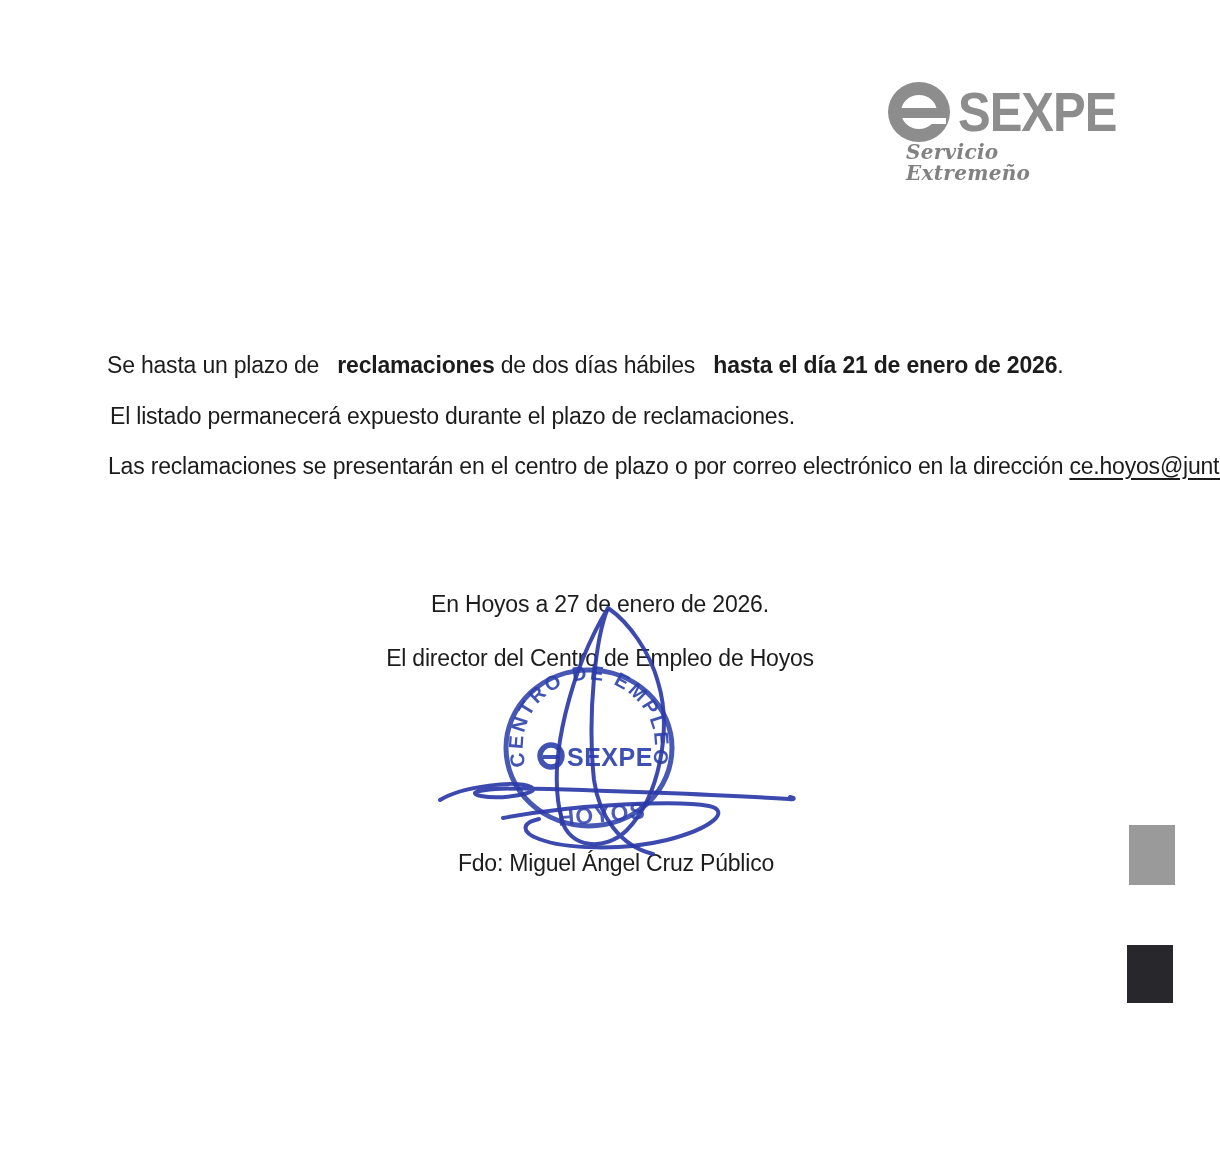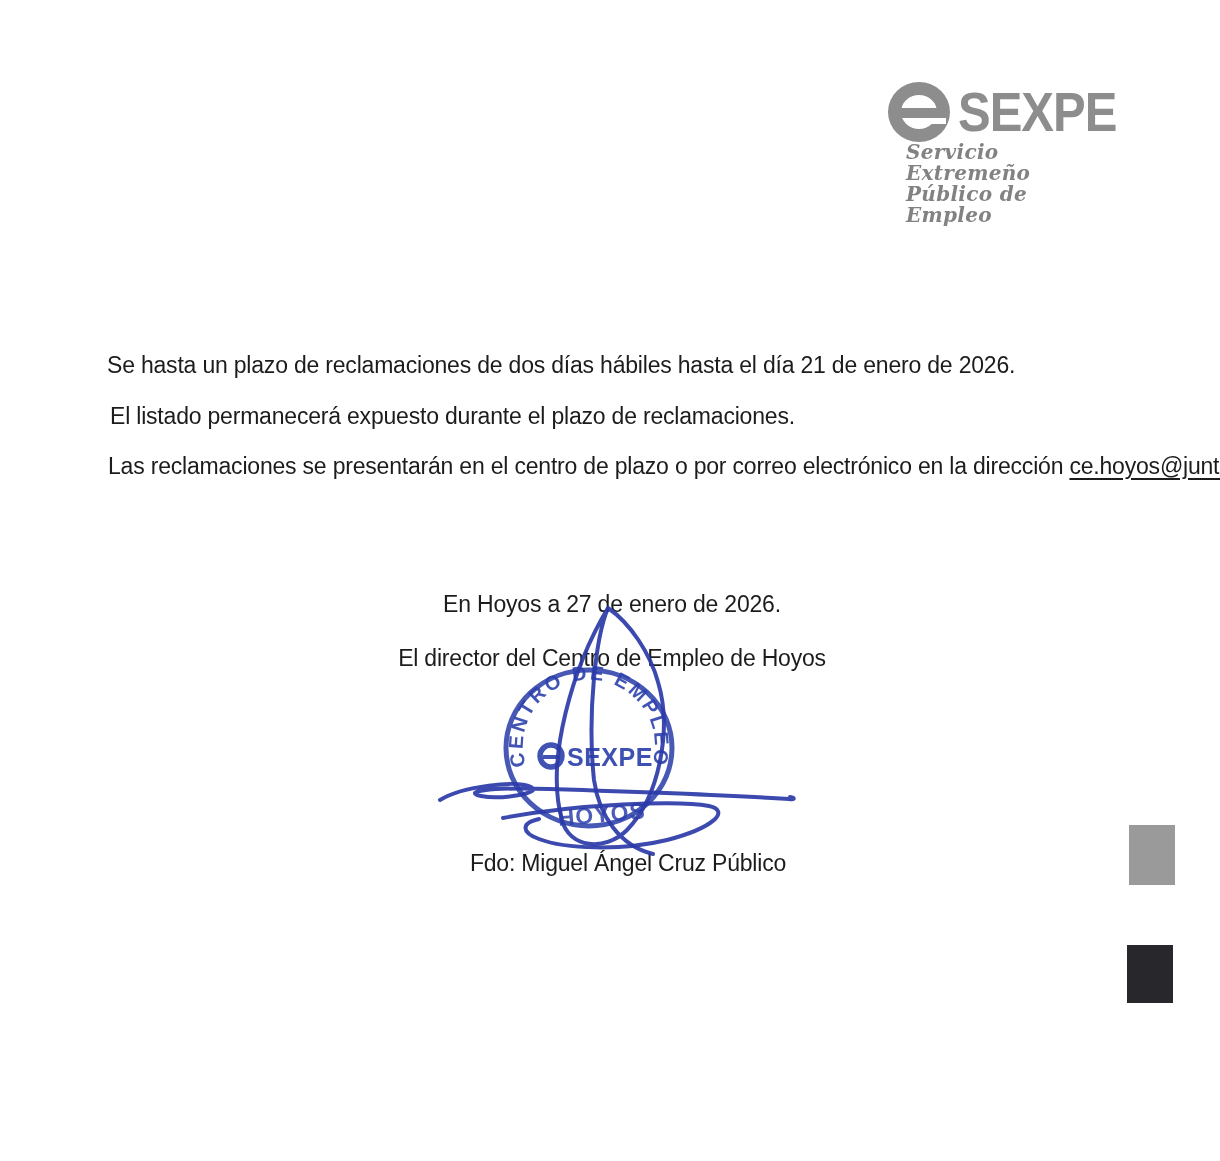--- a/index.html
+++ b/index.html
@@ -24,25 +24,25 @@
     margin-top:0;text-align:left;padding-left:18px;
     font-family:"DejaVu Serif",serif;font-style:italic;font-weight:600;
     font-size:20px;line-height:1.05;color:#828282;letter-spacing:0.3px;
   }
 
   
   .para{font-size:23px;letter-spacing:-0.2px;white-space:nowrap;}
   .p1{left:107px;top:352px;}
   .p2{left:110px;top:403px;}
   .p3{left:108px;top:453px;}
-  .para b{font-weight:normal;}
+  .para b{font-weight:bold;margin-left:12px;}
   .email{text-decoration:underline;text-underline-offset:4px;}
 
   
-  .center-line{left:0;width:1200px;text-align:center;font-size:23px;letter-spacing:-0.2px;padding-left:12px;}
+  .center-line{left:0;width:1200px;text-align:center;font-size:23px;letter-spacing:-0.2px;}
   .place-date{top:591px;}
   .director{top:645px;}
   .fdo{top:850px;left:16px;}
 
   
   .stamp-svg{left:498px;top:663px;}
   .sig-svg{left:415px;top:588px;}
 
   
   .sq-gray{left:1129px;top:825px;width:46px;height:60px;background:#9a9a9a;}
@@ -55,21 +55,20 @@
   <div class="logo-row">
     <div class="e-mark">
       <div class="ring"></div>
         <div class="bar"></div>
         <div class="slit"></div>
     </div>
     <div class="brand">SEXPE</div>
   </div>
   <div class="tagline">
     <div>Servicio Extremeño</div>
-    <div>Público de Empleo</div>
   </div>
 </div>
 
 <div class="abs para p1"><span>Se hasta un plazo de </span><b>reclamaciones</b><span> de dos días hábiles </span><b>hasta el día 21 de enero de 2026</b><span>.</span></div>
 
 <div class="abs para p2">El listado permanecerá expuesto durante el plazo de reclamaciones.</div>
 
 <div class="abs para p3"><span>Las reclamaciones se presentarán en el centro de plazo o por correo electrónico en la dirección </span><span class="email">ce.hoyos@juntaex.es</span></div>
 
 <div class="abs center-line place-date">En Hoyos a 27 de enero de 2026.</div>

